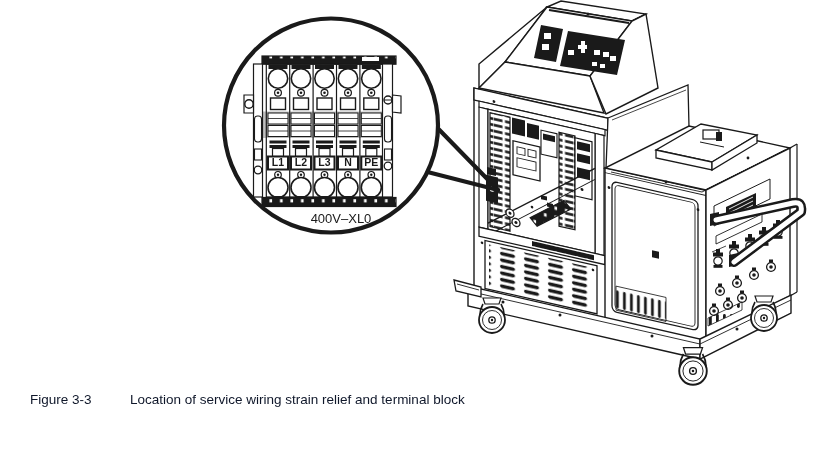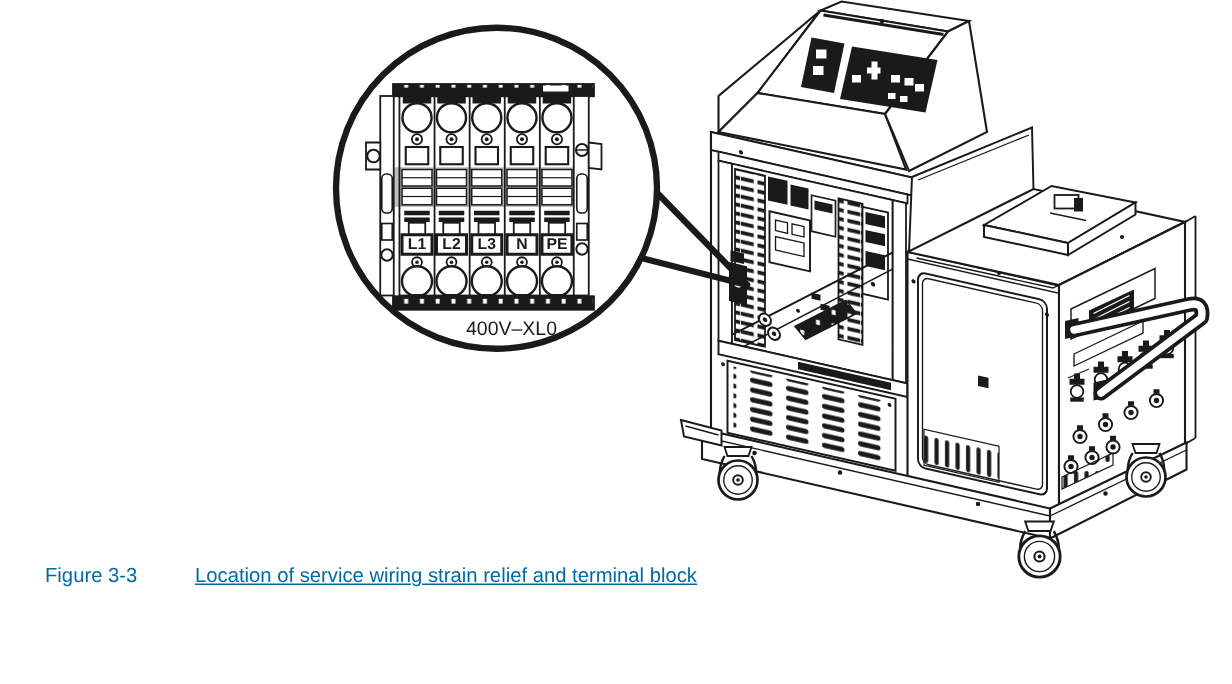--- a/index.html
+++ b/index.html
@@ -6,24 +6,24 @@
   #stage{position:relative;width:821px;height:456px;background:#fff;overflow:hidden;
          font-family:"Liberation Sans", sans-serif;border-radius:22px;}
   #fig{position:absolute;left:0;top:0;}
   .ln{stroke:#1a1a1a;fill:none;}
   .fw{fill:#fff;stroke:#1a1a1a;}
   .fd{fill:#1a1a1a;stroke:none;}
   .gray{fill:#bfbfbf;stroke:none;}
   text.tlabel{font-family:"Liberation Sans",sans-serif;font-weight:bold;font-size:10.5px;
               fill:#1a1a1a;text-anchor:middle;}
   text.tdesig{font-family:"Liberation Sans",sans-serif;font-size:13px;fill:#1a1a1a;text-anchor:middle;}
-  #caption{position:absolute;top:376px;left:0;width:800px;height:20px;color:#0369a1;
+  #caption{position:absolute;top:392px;left:0;width:800px;height:20px;color:#0f172a;
            font-size:13.5px;line-height:16px;}
   #caption .cl{position:absolute;left:30px;}
-  #caption .ct{position:absolute;left:130px;text-decoration:underline;}
+  #caption .ct{position:absolute;left:130px;}
 </style>
 </head>
 <body>
 
 <div id="stage">
 
 <svg id="fig" width="821" height="456" viewBox="0 0 821 456">
 <defs>
   <pattern id="p-comb" width="20" height="6" patternUnits="userSpaceOnUse">
     <rect x="0" y="1.2" width="8.5" height="2.6" fill="#1a1a1a"></rect>

